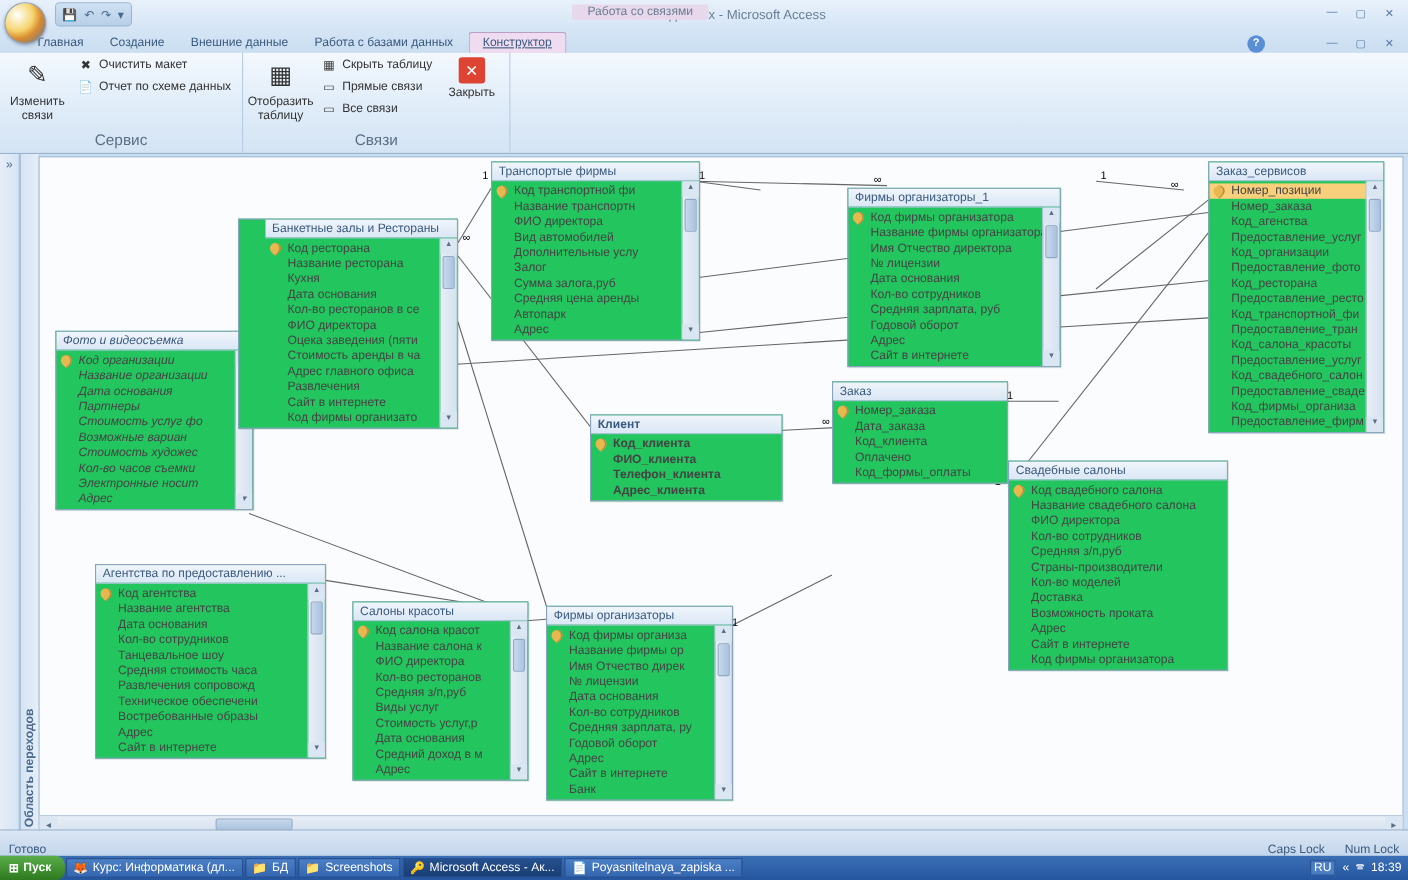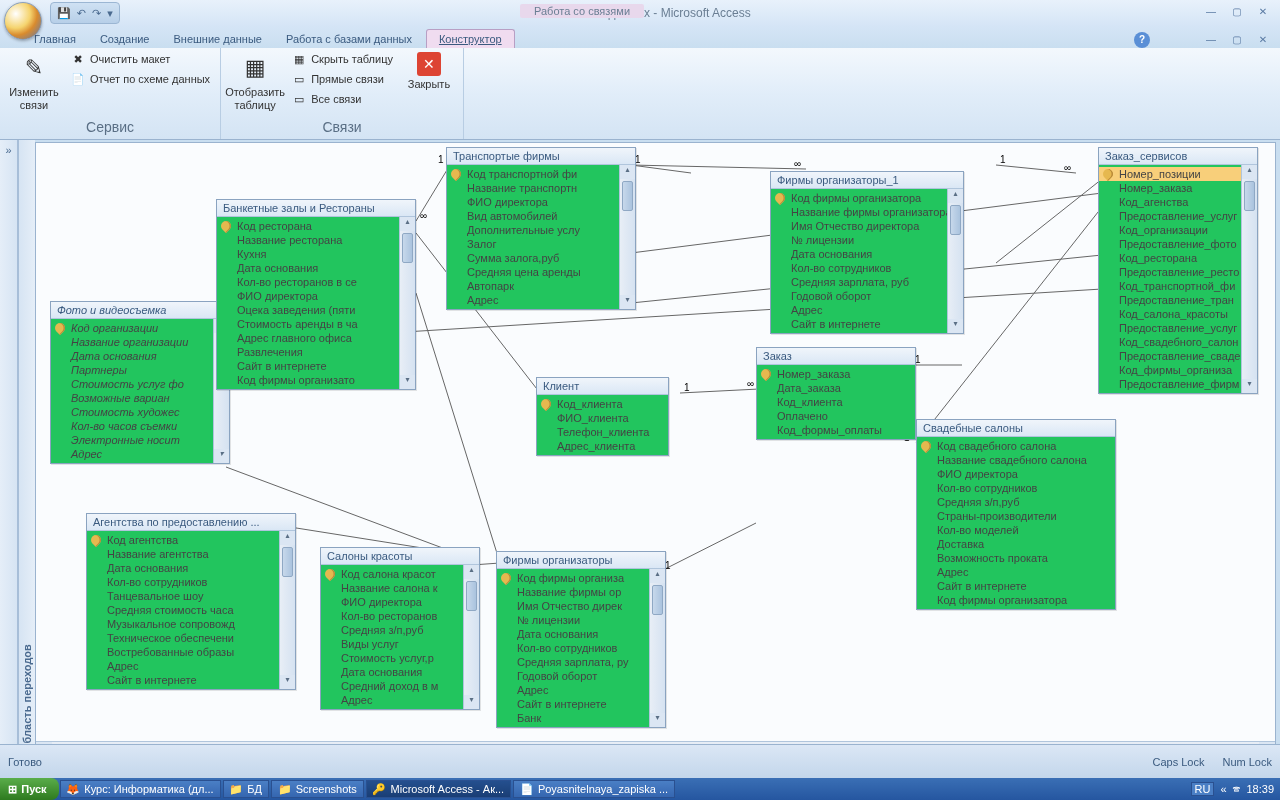--- a/index.html
+++ b/index.html
@@ -53,21 +53,21 @@
 .tb-scroll .dn{position:absolute;bottom:0;width:100%;}
 .tb-scroll .thumb{position:absolute;left:2px;right:2px;top:16px;height:30px;background:linear-gradient(to right,#c7d8eb,#aac3de);border:1px solid #8fa8c4;border-radius:2px;}
 
 
 .hscroll{position:absolute;left:0;right:0;bottom:0;height:16px;background:linear-gradient(to bottom,#e8eef6,#d5e2f1);border-top:1px solid #b0c5dc;}
 .hscroll .l,.hscroll .r{width:16px;height:100%;background:#dbe6f3;position:absolute;text-align:center;font-size:9px;color:#5a6f85;line-height:16px;cursor:pointer;}
 .hscroll .r{right:0;}
 .hscroll .hthumb{position:absolute;left:160px;width:70px;top:2px;bottom:2px;background:linear-gradient(to bottom,#c7d8eb,#aac3de);border:1px solid #8fa8c4;border-radius:2px;}
 
 
-.status{position:absolute;bottom:22px;left:0;right:0;height:34px;background:linear-gradient(to bottom,#dbe7f5,#c3d6eb);border-top:1px solid #9ab3cf;display:flex;align-items:center;padding:0 8px;color:#3a5a7f;font-size:11px;}
+.status{position:absolute;bottom:22px;left:0;right:0;height:24px;background:linear-gradient(to bottom,#dbe7f5,#c3d6eb);border-top:1px solid #9ab3cf;display:flex;align-items:flex-end;padding:0 8px;color:#3a5a7f;font-size:11px;}
 .status .right{margin-left:auto;display:flex;gap:18px;}
 
 
 .taskbar{position:absolute;bottom:0;left:0;right:0;height:22px;background:linear-gradient(to bottom,#3a6fb5,#2556a0);display:flex;align-items:center;color:#fff;font-size:11px;}
 .start{background:linear-gradient(to bottom,#5aad4a,#2e7a1f);height:100%;padding:0 12px 0 8px;display:flex;align-items:center;gap:4px;font-weight:bold;border-radius:0 8px 8px 0;cursor:pointer;}
 .task{background:linear-gradient(to bottom,#4a7fc5,#3566b0);height:18px;margin:0 1px;padding:0 6px;display:flex;align-items:center;gap:4px;border:1px solid #2a5090;cursor:pointer;max-width:170px;white-space:nowrap;overflow:hidden;}
 .task.active{background:linear-gradient(to bottom,#244f8e,#1a3e75);}
 .tray{margin-left:auto;display:flex;align-items:center;gap:6px;padding:0 6px;}
 .tray .lang{background:#4a7fc5;padding:0 3px;border:1px solid #2a5090;}
 </style>
@@ -210,21 +210,21 @@
               <li>Электронные носит</li>
               <li>Адрес</li>
             </ul>
             <div class="tb-scroll">
               <div class="up">▴</div>
               <div class="thumb"></div>
               <div class="dn">▾</div>
             </div>
           </div>
         </div>
-        <div class="tb" style="left: 180px; top: 56px; width: 200px;">
+        <div class="tb" style="left: 180px; top: 56px; width: 200px; padding-left: 24px;">
           <div class="tb-head">Банкетные залы и Рестораны</div>
           <div class="tb-body" style="--h: 182px;">
             <ul>
               <li class="pk">Код ресторана</li>
               <li>Название ресторана</li>
               <li>Кухня</li>
               <li>Дата основания</li>
               <li>Кол-во ресторанов в се</li>
               <li>ФИО директора</li>
               <li>Оцека заведения (пяти</li>
@@ -306,21 +306,21 @@
               <li>Код_фирмы_организа</li>
               <li>Предоставление_фирм</li>
             </ul>
             <div class="tb-scroll">
               <div class="up">▴</div>
               <div class="thumb"></div>
               <div class="dn">▾</div>
             </div>
           </div>
         </div>
-        <div class="tb" style="left: 500px; top: 234px; width: 133px;">
+        <div class="tb" style="left: 500px; top: 234px; width: 175px; font-weight: bold;">
           <div class="tb-head">Клиент</div>
           <div class="tb-body" style="--h: 62px;">
             <ul>
               <li class="pk">Код_клиента</li>
               <li>ФИО_клиента</li>
               <li>Телефон_клиента</li>
               <li>Адрес_клиента</li>
             </ul>
           </div>
         </div>
@@ -358,21 +358,21 @@
         <div class="tb" style="left: 50px; top: 370px; width: 210px;">
           <div class="tb-head">Агентства по предоставлению ...</div>
           <div class="tb-body" style="--h: 176px;">
             <ul>
               <li class="pk">Код агентства</li>
               <li>Название агентства</li>
               <li>Дата основания</li>
               <li>Кол-во сотрудников</li>
               <li>Танцевальное шоу</li>
               <li>Средняя стоимость часа</li>
-              <li>Музыкальное сопровожд</li>
+              <li>Развлечения сопровожд</li>
               <li>Техническое обеспечени</li>
               <li>Востребованные образы</li>
               <li>Адрес</li>
               <li>Сайт в интернете</li>
             </ul>
             <div class="tb-scroll">
               <div class="up">▴</div>
               <div class="thumb"></div>
               <div class="dn">▾</div>
             </div>

